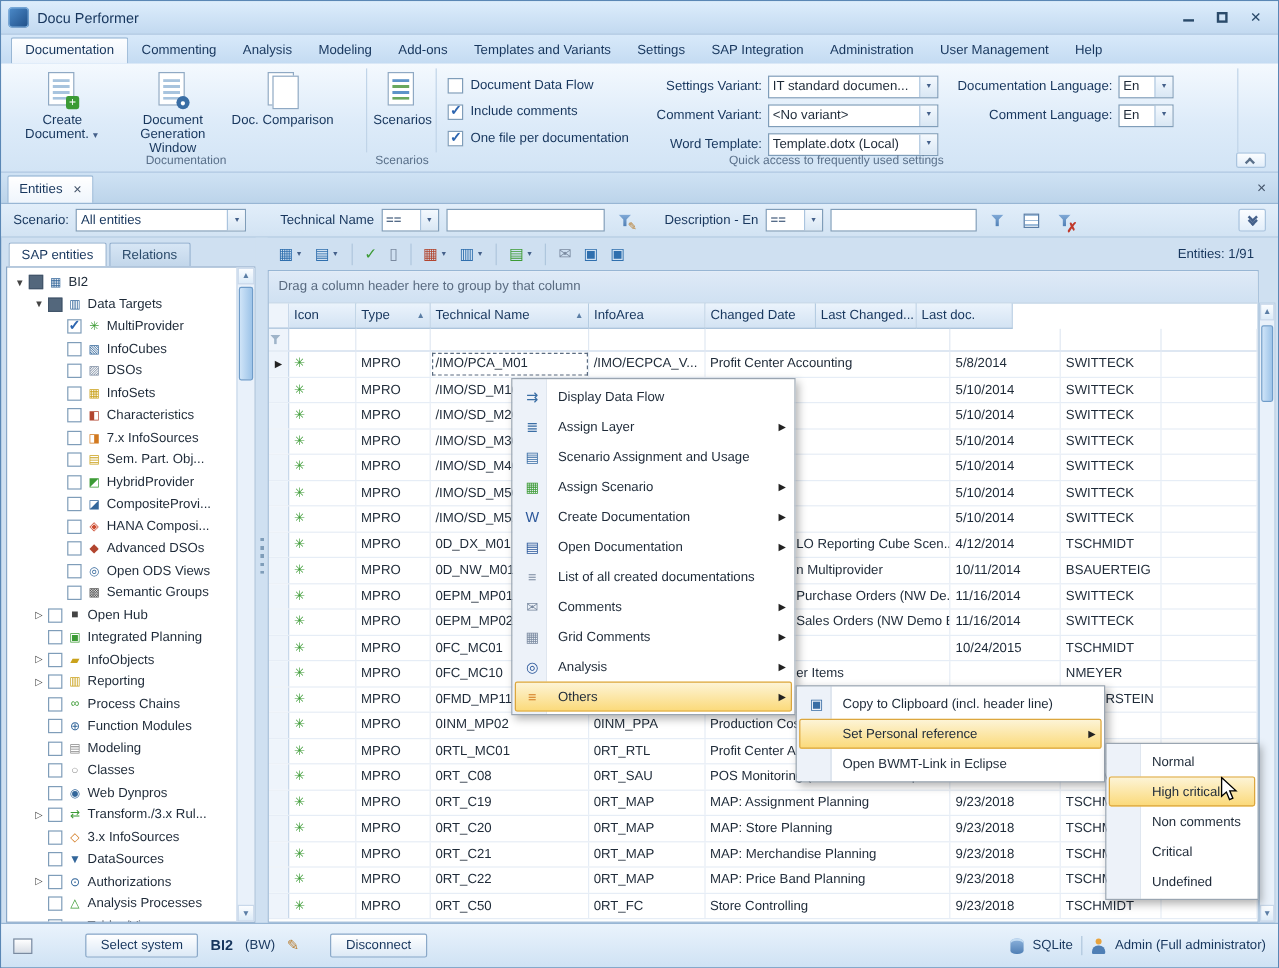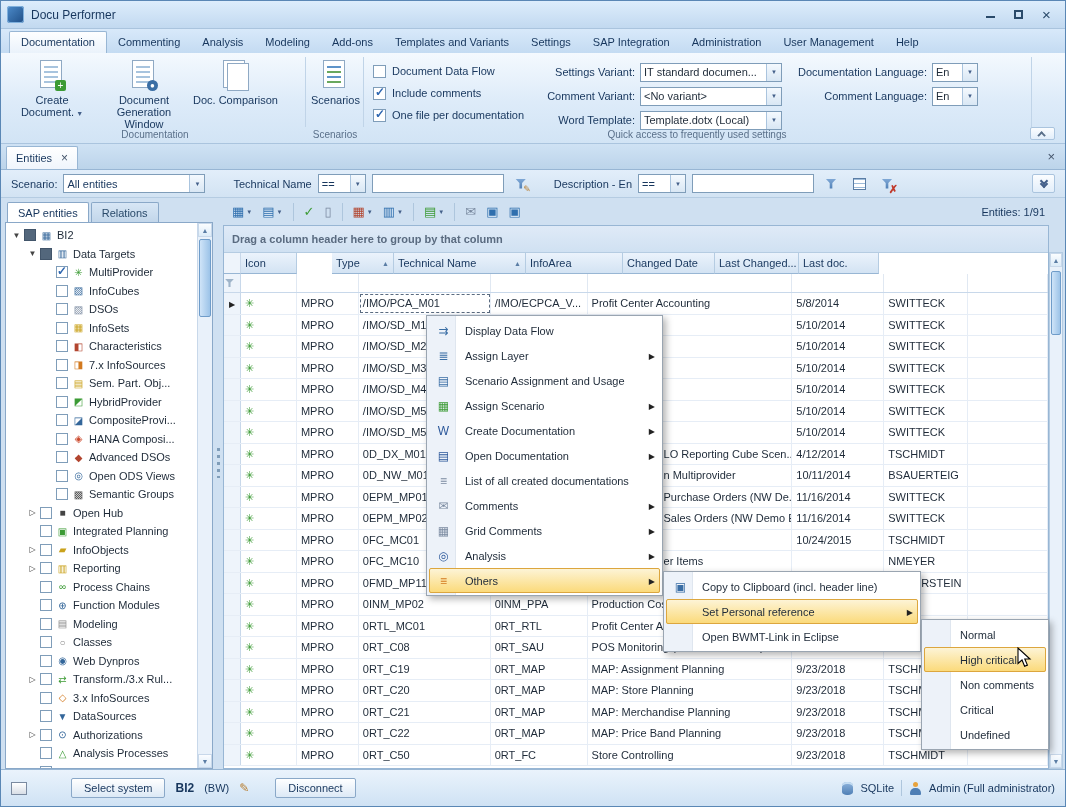--- a/index.html
+++ b/index.html
@@ -123,21 +123,21 @@
   .tbtn { height:22px; display:flex; align-items:center; padding:0 3px; gap:2px; border-radius:2px; }
   .tbtn .g { font-size:13px; }
   .tbtn .dd { font-size:6px; color:#44608a; }
   .tsep { width:1px; height:18px; background:#aec6dd; margin:0 3px; }
   .entities-count { margin-left:auto; color:#17365d; padding-right:16px; }
 
   
   .gridwrap { position:absolute; left:222px; top:224px; width:826px; bottom:37px;
     border:1px solid #98b6d4; background:#fff; overflow:hidden; }
   .groupbar { height:27px; background:linear-gradient(#dfeaf7,#d0e1f2); border-bottom:1px solid #b5cce2;
-    display:flex; align-items:center; padding-left:8px; color:#5a6b80;font-weight:bold; }
+    display:flex; align-items:center; padding-left:8px; color:#5a6b80; }
   .ghead { height:21px; display:flex; }
   .hcell { background:linear-gradient(#ebf3fc,#d3e3f3); border-right:1px solid #b5cce2; border-bottom:1px solid #98b6d4;
     color:#17365d; display:flex; align-items:center; padding:0 4px; overflow:hidden; white-space:nowrap; }
   .hcell .sort { margin-left:auto; font-size:7px; color:#5a7da5; }
   .gfilter { height:19px; display:flex; border-bottom:1px solid #c8d8ea; }
   .fcell { border-right:1px solid #e0e8f2; display:flex; align-items:center; padding:0 3px; }
   .fcell .funnel { transform:scale(.8); background:#9fb4c9; }
   .grow { height:21.5px; display:flex; border-bottom:1px solid #e6edf6; }
   .gcell { border-right:1px solid #e6edf6; padding:0 4px; line-height:21px; overflow:hidden; white-space:nowrap; }
   .gut { background:#eef4fb; border-right:1px solid #c8d8ea; padding:0; text-align:center; }
@@ -604,21 +604,21 @@
     <span class="entities-count">Entities: 1/91</span>
   </div>
 
   <div class="gridwrap">
     <div class="groupbar">Drag a column header here to group by that column</div>
     <div class="ghead" id="gridHeader">
         <div class="hcell gut" style="width: 17px;"></div>
         <div class="hcell" style="width: 56px;">
           <span>Icon</span>
         </div>
-        <div class="hcell" style="width: 62px; margin-left: 35px;">
+        <div class="hcell" style="width: 62px;">
           <span>Type</span>
           <span class="sort">▲</span>
         </div>
         <div class="hcell" style="width: 132px;">
           <span>Technical Name</span>
           <span class="sort">▲</span>
         </div>
         <div class="hcell" style="width: 97px;">
           <span>InfoArea</span>
         </div>

